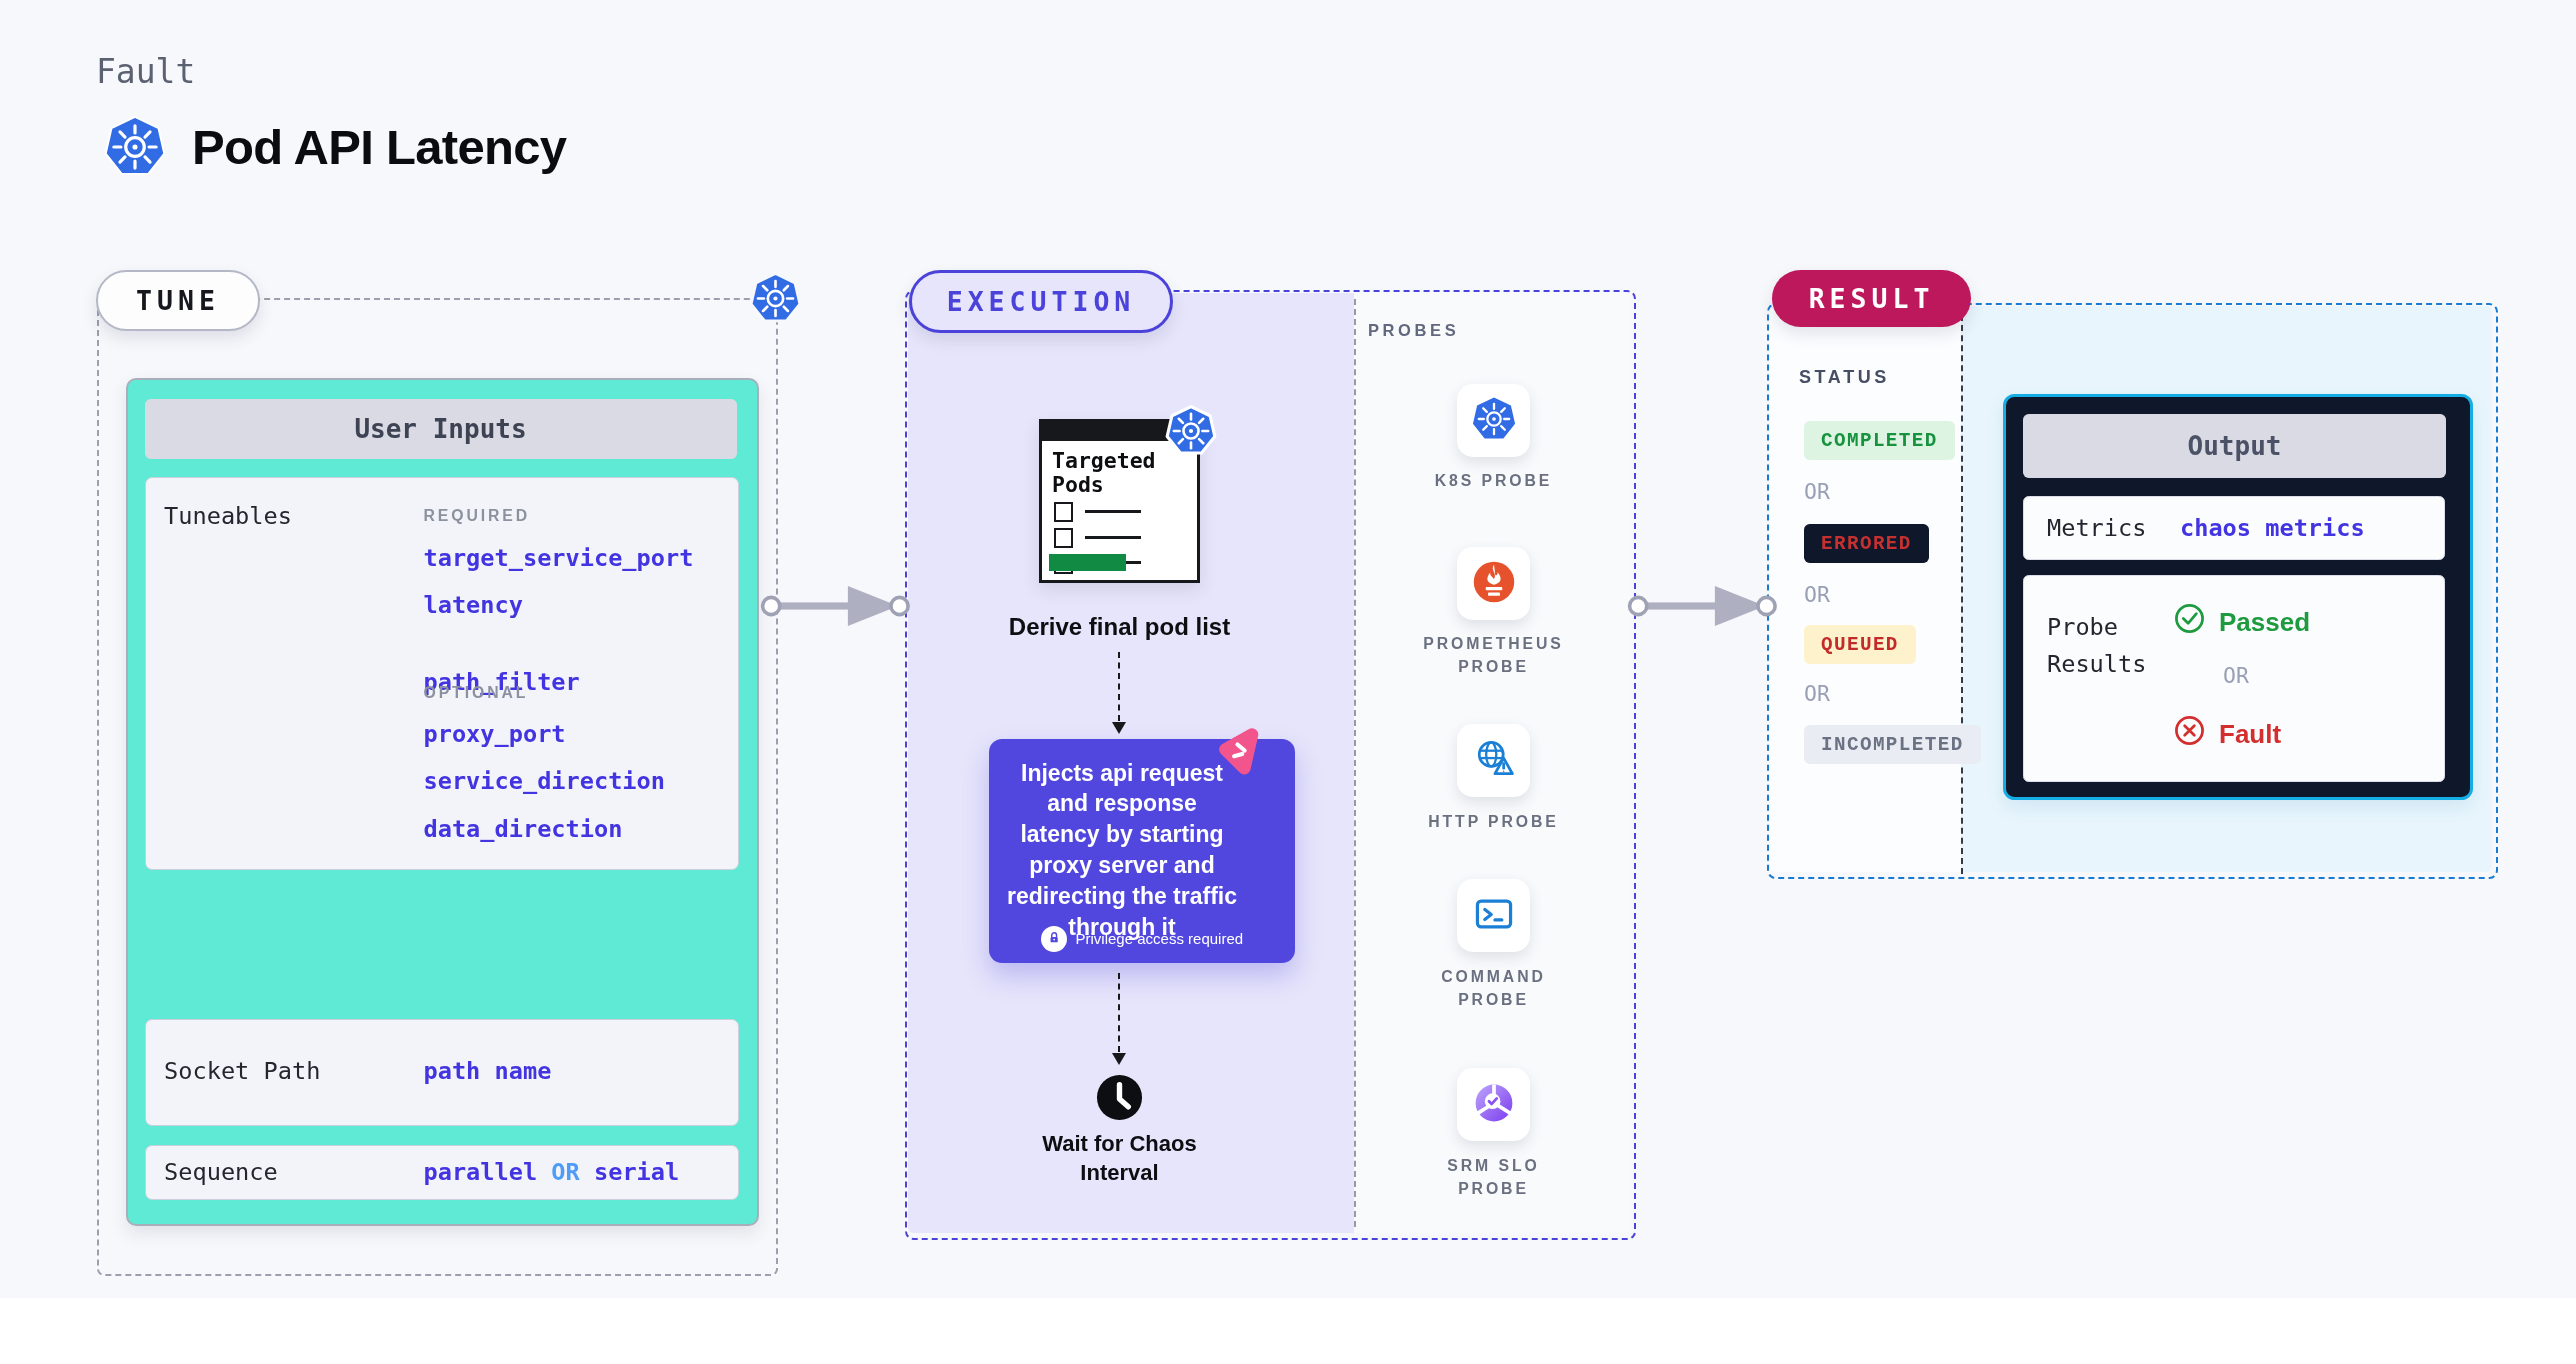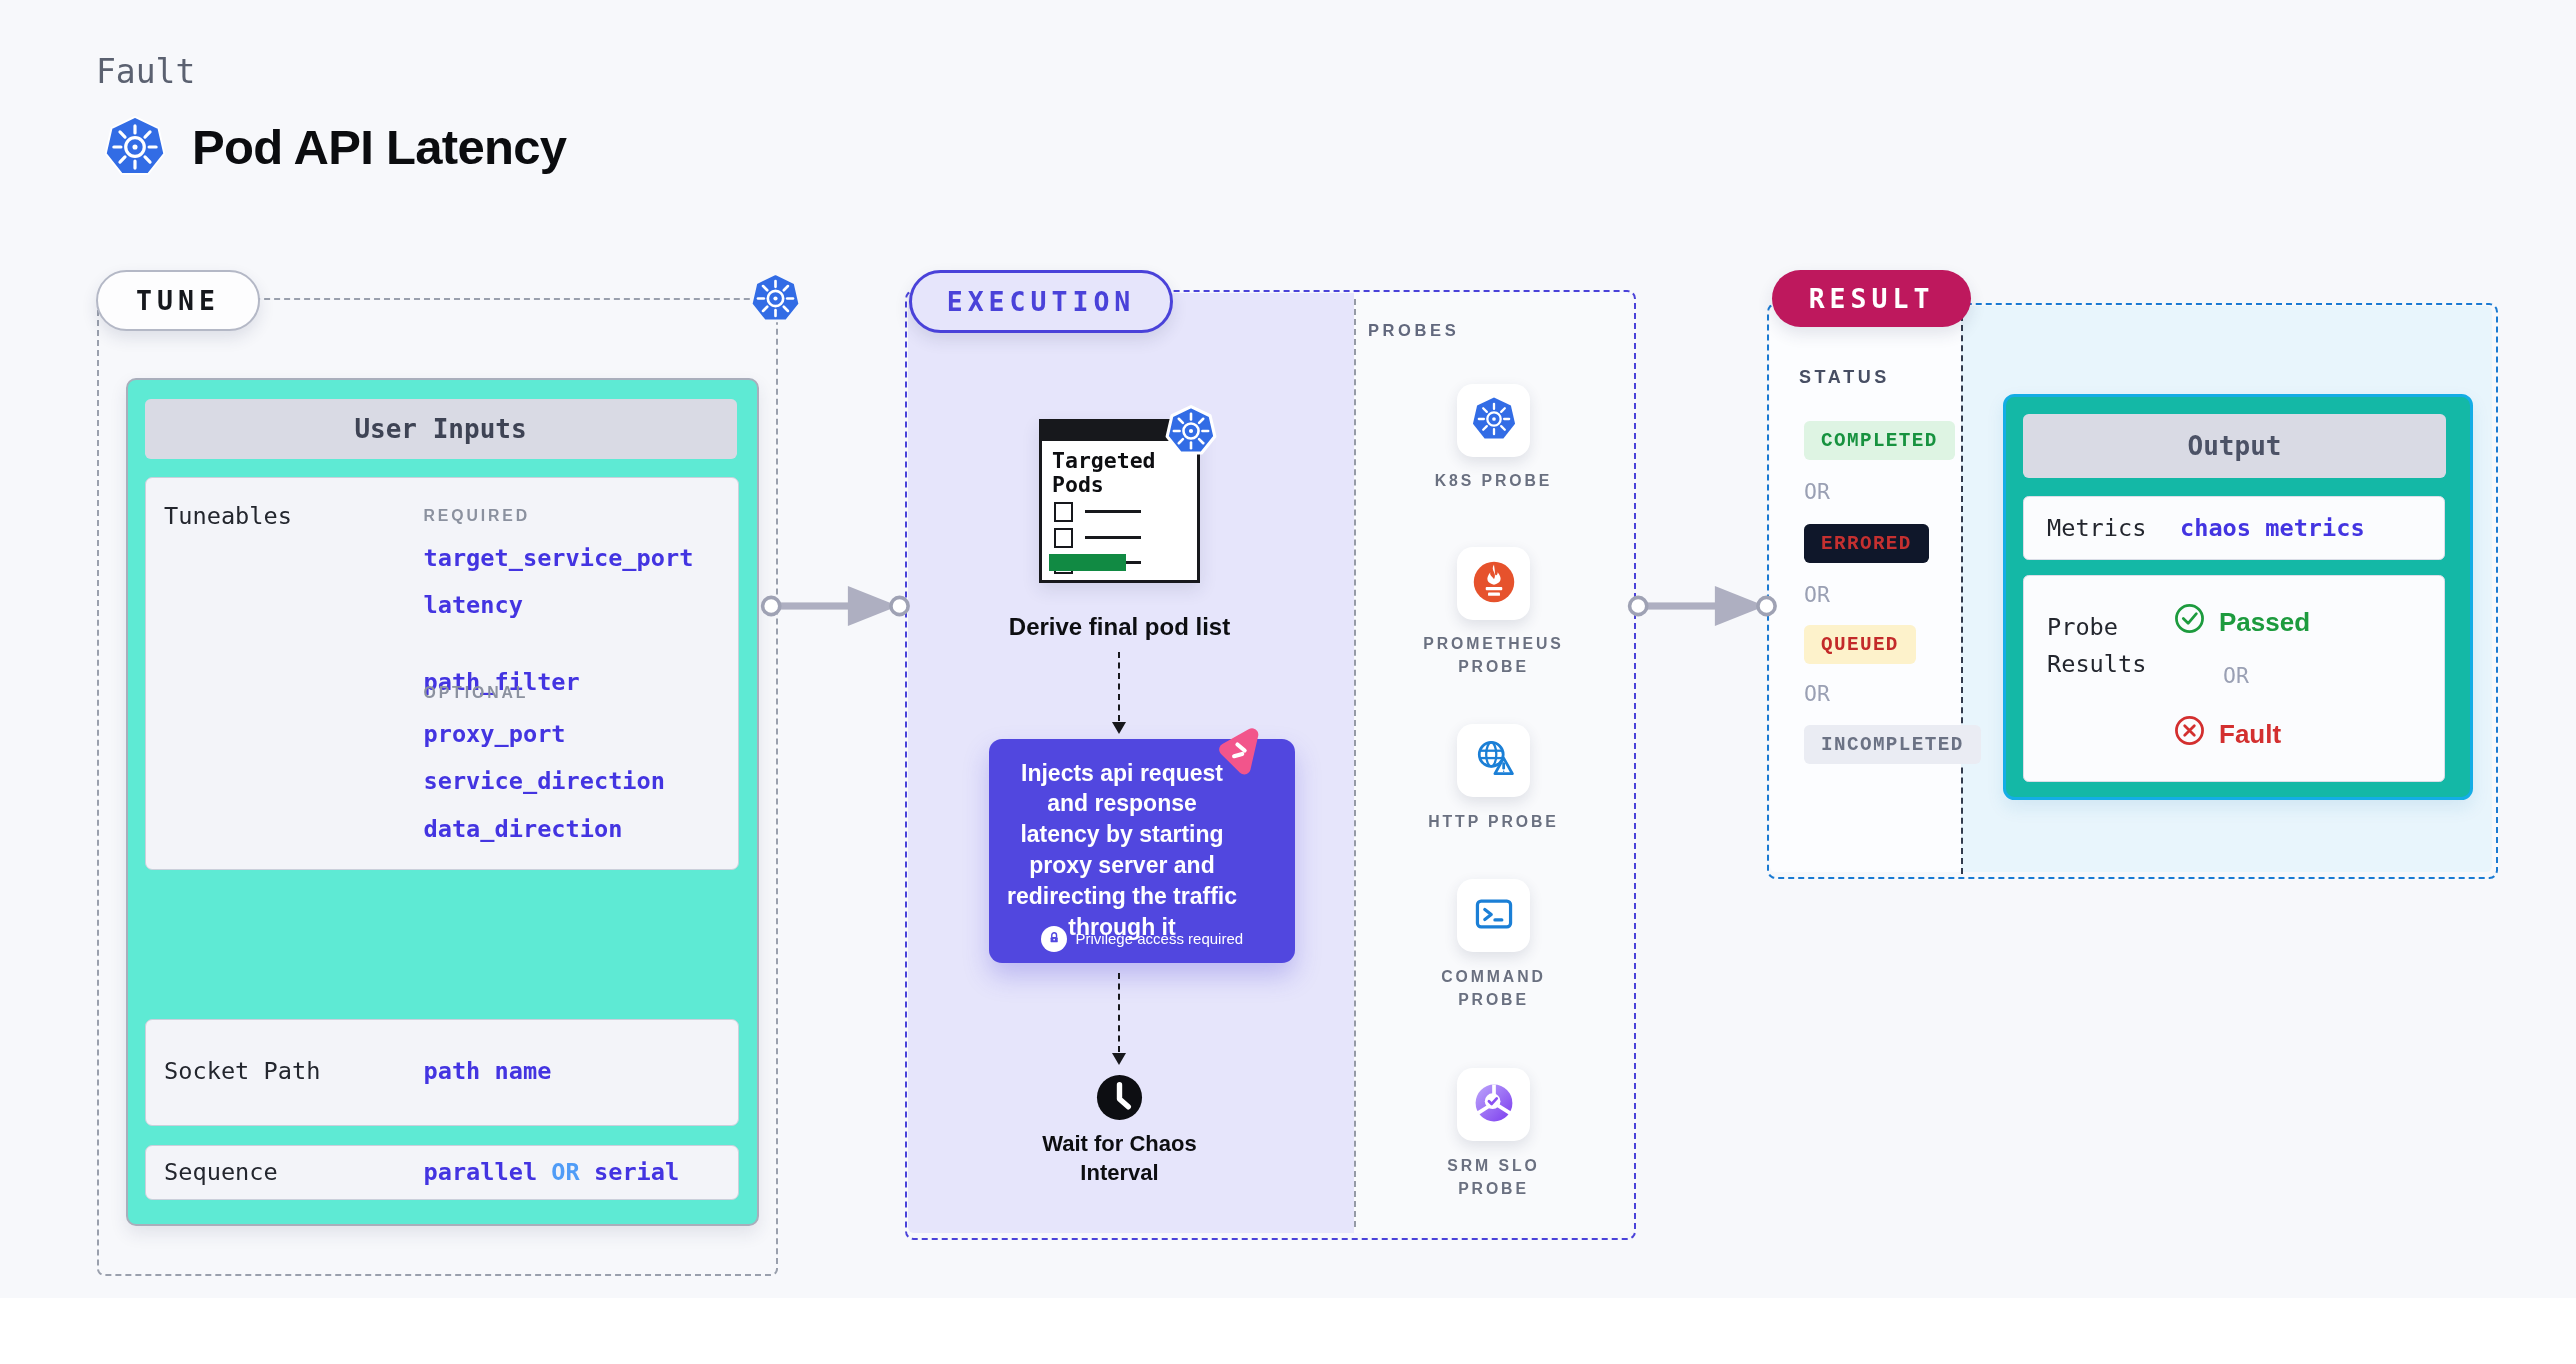--- a/index.html
+++ b/index.html
@@ -355,21 +355,21 @@
   <div class="abs sans" style="left:1799px;top:367px;font-size:18px;font-weight:700;letter-spacing:3.6px;color:#474e63;">STATUS</div>
 
   <div class="abs status-badge" style="left: 1804px; top: 421px; background-color: rgb(222, 244, 227); color: rgb(23, 146, 63);">COMPLETED</div>
   <div class="abs mono or-txt" style="left:1804px;top:479px;">OR</div>
   <div class="abs status-badge" style="left: 1804px; top: 524px; background-color: #0f172a; color: rgb(197, 48, 48);">ERRORED</div>
   <div class="abs mono or-txt" style="left:1804px;top:582px;">OR</div>
   <div class="abs status-badge" style="left: 1804px; top: 625px; background-color: rgb(253, 242, 203); color: rgb(195, 42, 42);">QUEUED</div>
   <div class="abs mono or-txt" style="left:1804px;top:681px;">OR</div>
   <div class="abs status-badge" style="left: 1804px; top: 725px; background-color: rgb(234, 236, 243); color: rgb(107, 114, 132);">INCOMPLETED</div>
 
-  <div class="abs" style="left:2003px;top:394px;width:464px;height:400px;background:#14b8a6;border:3.6px solid #14ade5;border-radius:11.5px;box-shadow:0 7.2px 17px rgba(20,120,180,.10);">
+  <div class="abs" style="left:2003px;top:394px;width:464px;height:400px;background:#0f172a;border:3.6px solid #14ade5;border-radius:11.5px;box-shadow:0 7.2px 17px rgba(20,120,180,.10);">
     <div class="ui-header abs mono" style="left:17px;top:17px;width:423px;height:64px;color:#4c5266;">Output</div>
 
     <div class="out-row abs" style="left:17px;top:99px;width:420px;height:62px;">
       <div class="abs field-label" style="left:23px;top:17px;">Metrics</div>
       <div class="abs field-value" style="left:156px;top:17px;">chaos metrics</div>
     </div>
 
     <div class="out-row abs" style="left:17px;top:178px;width:420px;height:205px;">
       <div class="abs field-label" style="left:23px;top:33px;line-height:1.55;">
         <div>Probe</div>

